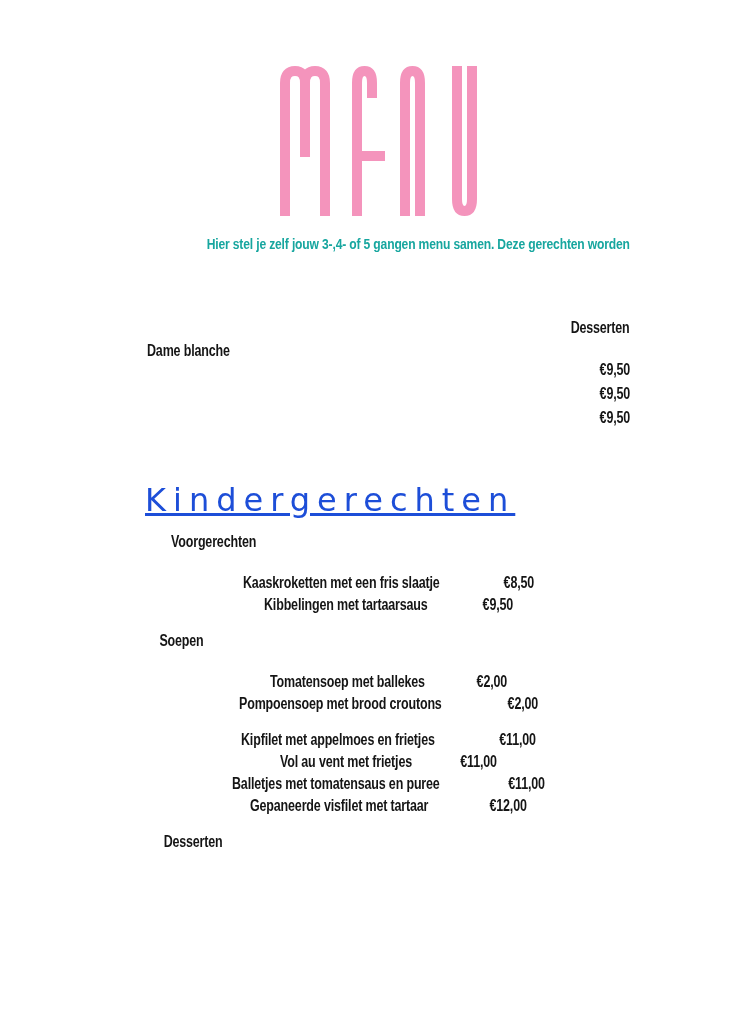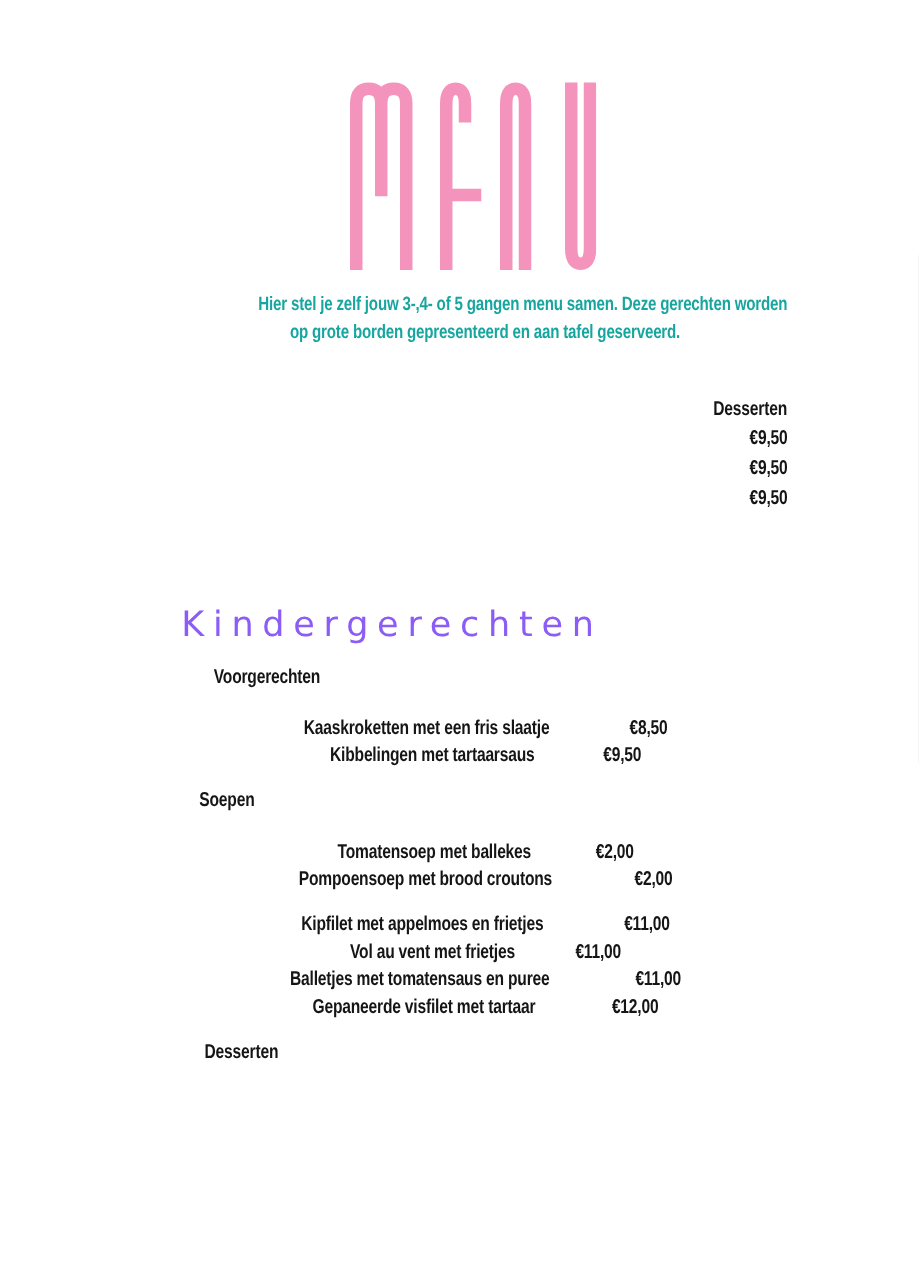--- a/index.html
+++ b/index.html
@@ -31,22 +31,22 @@
 
   .top-section { position: absolute; left: 147px; width: 483px; top: 320px; font-weight: 700; font-size: 16px; }
   .ts-header { text-align: right; line-height: 16px; }
   .ts-row { margin-top: 8px; }
   .ts-row .name  { line-height: 16px; }
   .ts-row .price { text-align: right; line-height: 16px; margin-top: 3px; }
 
   .kids-title {
     position: absolute; left: 145px; top: 484px;
     font-family: "DejaVu Sans", sans-serif;
-    font-size: 28px; line-height: 32px; font-weight: 400;
-    letter-spacing: 7px; color: #8b5cf6; white-space: nowrap;
+    font-size: 32px; line-height: 32px; font-weight: 400;
+    letter-spacing: 7px; color: #1d4ed8; white-space: nowrap; text-decoration: underline;
   }
 
   .kids { position: absolute; left: 147px; width: 483px; top: 534px; font-weight: 700; font-size: 16px; }
   .ksec { margin-bottom: 20px; }
   .ksec-header { text-align: left; line-height: 16px; margin-bottom: 25px; }
   .krow { display: flex; justify-content: center; line-height: 16px; margin-bottom: 6px; }
 </style>
 </head>
 <body>
 
@@ -54,28 +54,28 @@
 
   <svg class="logo" width="197" height="164" viewBox="0 0 197 164" fill="none" stroke="#f494bc" stroke-width="10">
     <path d="M5 163 V30 Q5 18 15 18 Q25 18 25 30 V104 M25 30 Q25 18 35 18 Q45 18 45 30 V163"></path>
     <path d="M77 163 V30 Q77 18 84.5 18 Q92 18 92 30 V45 M77 103 H105"></path>
     <path d="M125 163 V30 Q125 18 132.5 18 Q140 18 140 30 V163"></path>
     <path d="M177 13 V146 Q177 158 184.5 158 Q192 158 192 146 V13"></path>
   </svg>
 
   <div class="intro">
     <div><span class="cond from-center">Hier stel je zelf jouw 3-,4- of 5 gangen menu samen. Deze gerechten worden</span></div>
-    <div><span class="cond from-center">op grote borden gepresenteerd en aan tafel geserveerd.</span></div>
   </div>
 
   <div class="top-section">
     <div class="ts-header">
       <span class="cond from-right">Desserten</span>
     </div>
     <div class="ts-row" style="margin-top:7px;">
+      <div class="name"><span class="cond from-left">Dame blanche</span></div>
       <div class="price"><span class="cond from-right">€9,50</span></div>
     </div>
     <div class="ts-row">
       <div class="price"><span class="cond from-right">€9,50</span></div>
     </div>
     <div class="ts-row">
       <div class="price"><span class="cond from-right">€9,50</span></div>
     </div>
   </div>
 

